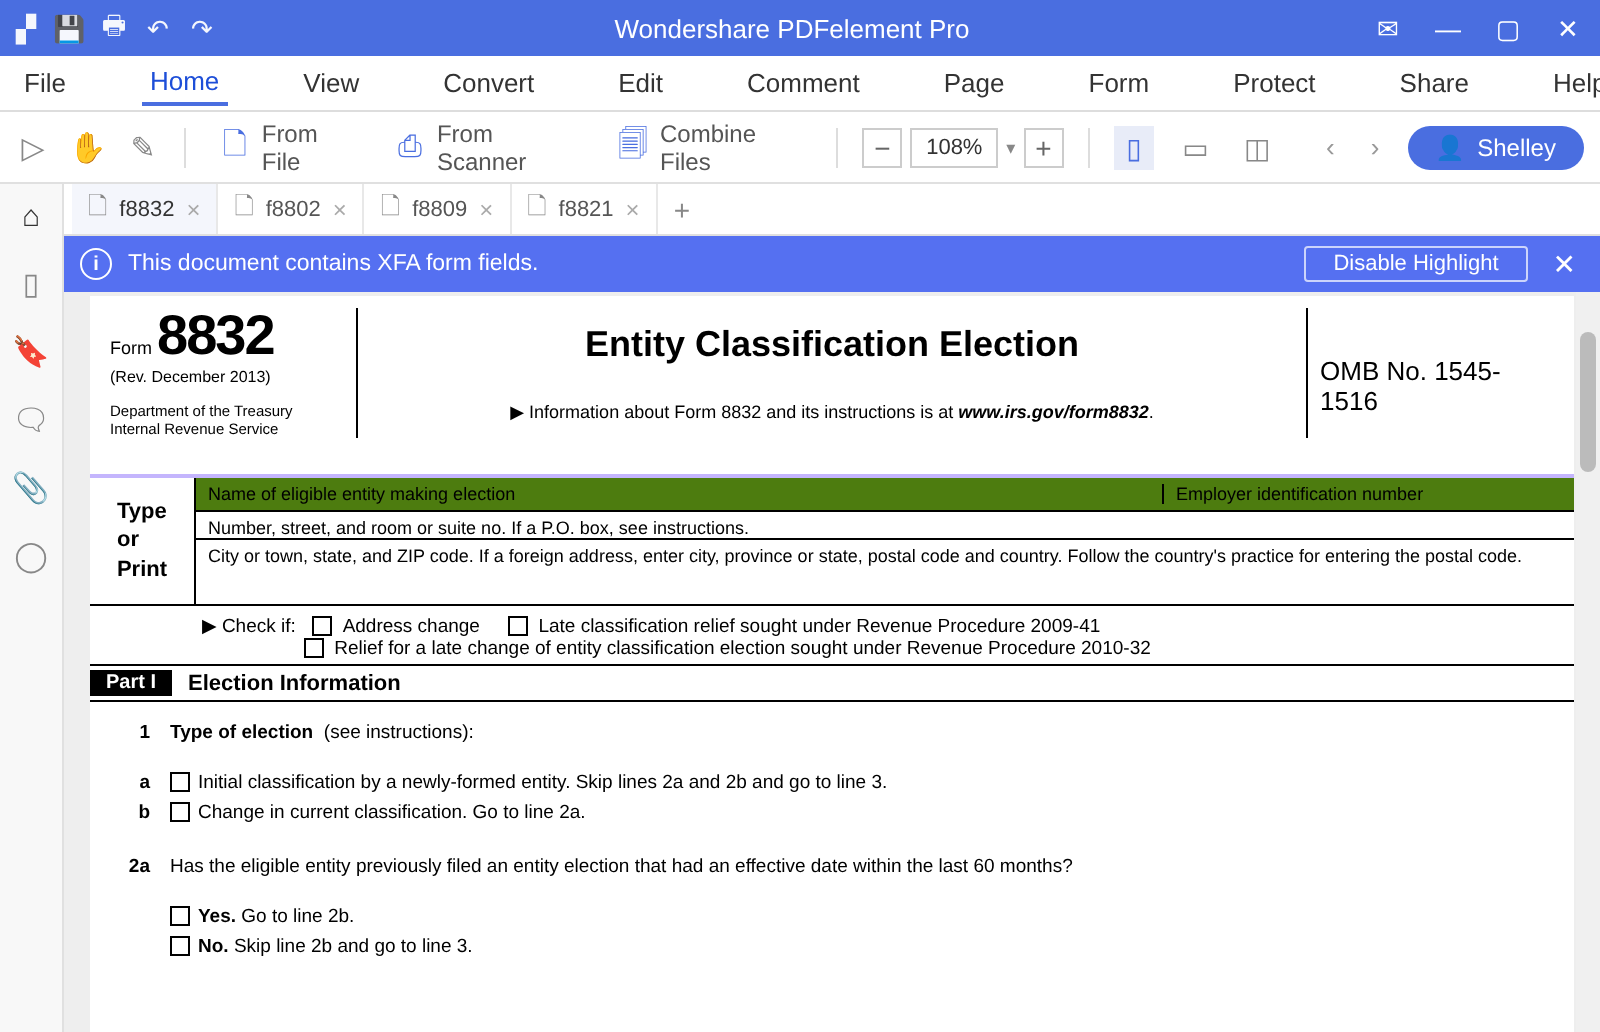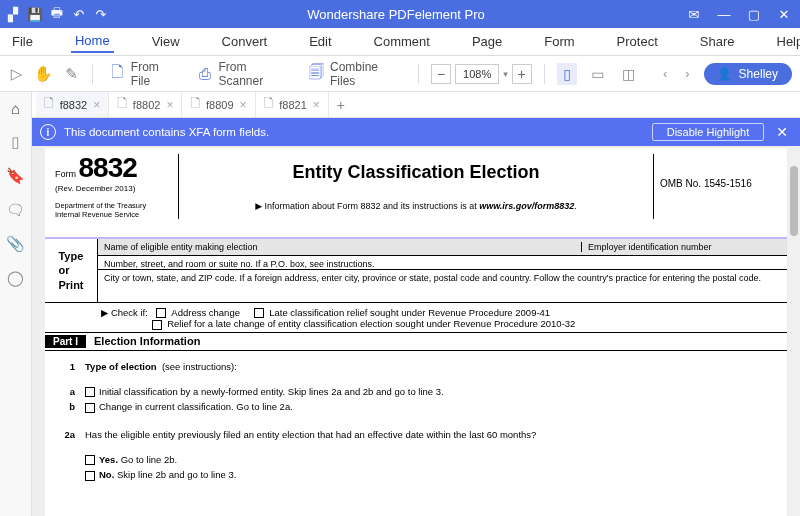--- a/index.html
+++ b/index.html
@@ -48,21 +48,21 @@
 .scrollb .thumb{width:8px;height:70px;background:#bbb;border-radius:4px;margin:20px auto 0}
 .formhdr{display:flex;border-bottom:2px solid #c4b5fd;padding:6px 4px 18px}
 .formhdr .c1{width:130px;border-right:1.5px solid #000;padding:0 6px;font-size:9px}
 .formhdr .c1 .fn{font-size:9px}
 .formhdr .c1 .fnum{font-size:28px;font-weight:900;letter-spacing:-1px;line-height:1}
 .formhdr .c1 .rev{font-size:8px;margin-top:2px}
 .formhdr .c1 .dept{font-size:7.5px;margin-top:8px;line-height:1.2}
 .formhdr .c2{flex:1;text-align:center;padding:4px 6px}
 .formhdr .c2 .ftitle{font-size:18px;font-weight:bold;margin-top:4px}
 .formhdr .c2 .finfo{font-size:9px;margin-top:18px}
-.formhdr .c3{width:130px;border-left:1.5px solid #000;padding:6px;font-size:10px;display:flex;align-items:flex-start;padding-top:24px}
+.formhdr .c3{width:130px;border-left:1.5px solid #000;padding:6px;font-size:13px;display:flex;align-items:flex-start;padding-top:24px}
 .formrow{display:flex;border-bottom:1px solid #000}
 .typeprint{width:52px;display:flex;flex-direction:column;align-items:center;justify-content:center;font-weight:bold;font-size:11px;line-height:1.3}
 .fieldscol{flex:1;border-left:1px solid #000}
 .fieldrow{border-bottom:1px solid #000;padding:3px 6px;font-size:9px;display:flex}
 .fieldrow:last-child{border-bottom:none}
 .fieldrow .lab{flex:1}
 .fieldrow .ein{width:200px;border-left:1px solid #000;padding-left:6px;font-weight:normal}
 .checkif{padding:4px 6px 2px 56px;font-size:9.5px;border-bottom:1.5px solid #000}
 .checkif .cbx{display:inline-block;width:10px;height:10px;border:1px solid #000;vertical-align:middle;margin:0 3px}
 .parthdr{display:flex;align-items:center;padding:2px 0;border-bottom:1.5px solid #000}
@@ -200,21 +200,21 @@
             <div class="ftitle">Entity Classification Election</div>
             <div class="finfo"><span>▶ Information about Form 8832 and its instructions is at </span><b><i>www.irs.gov/form8832</i></b>.</div>
           </div>
           <div class="c3">OMB No. 1545-1516</div>
         </div>
         <div class="formrow">
           <div class="typeprint" style="white-space:pre-line">Type
 or
 Print</div>
           <div class="fieldscol">
-            <div class="fieldrow" style="background:#e5e5e5">
+            <div class="fieldrow" style="background:#4d7c0f">
                 <span class="lab">Name of eligible entity making election</span>
                 <span class="ein">Employer identification number</span>
               </div>
             <div class="fieldrow" style="height:14px">
                 <span class="lab">Number, street, and room or suite no. If a P.O. box, see instructions.</span>
               </div>
             <div class="fieldrow" style="height:32px">
                 <span class="lab">City or town, state, and ZIP code. If a foreign address, enter city, province or state, postal code and country. Follow the country's practice for entering the postal code.</span>
               </div>
           </div>

